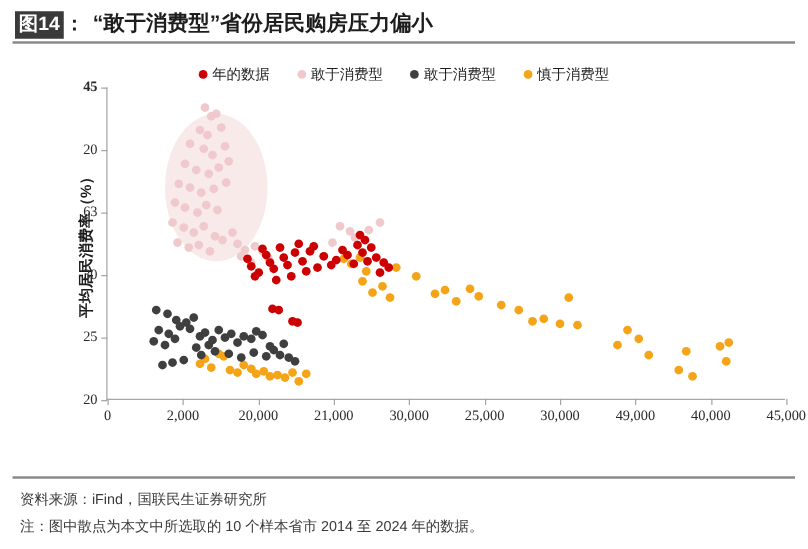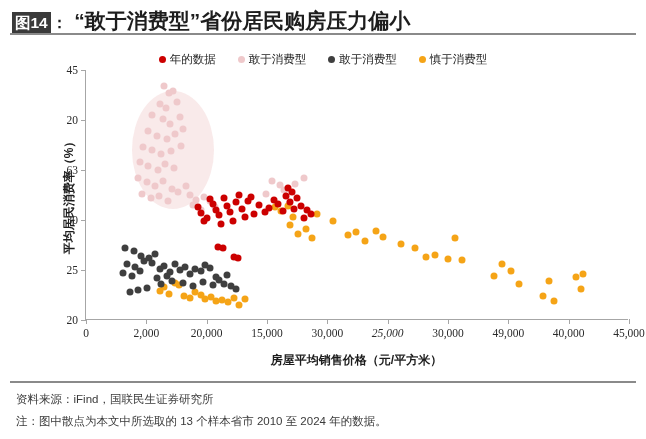--- a/index.html
+++ b/index.html
@@ -41,21 +41,21 @@
     font-family: "Liberation Sans", sans-serif;
     letter-spacing: 0px;
   }
   .fig-colon {
     font-size: 15.5px;
     font-weight: bold;
     color: #1d1d1d;
     margin-left: 1px;
   }
   .title-text {
-    font-size: 21px;
+    font-size: 17px;
     font-weight: bold;
     color: #1d1d1d;
     margin-left: 7px;
   }
   .title-rule {
     position: absolute;
     left: 10px;
     top: 33px;
     width: 626px;
     height: 2px;
@@ -224,47 +224,46 @@
       <span class="legend-label">敢于消费型</span>
     </div>
     <div class="legend-item">
       <span class="legend-dot" style="background: rgb(245, 164, 23);"></span>
       <span class="legend-label">慎于消费型</span>
     </div>
   </div>
 
 <div class="plot-wrap">
   <div class="y-axis-title">平均居民消费率（%）</div>
-  <div class="x-axis-title">房屋平均销售价格（元/平方米）</div>
   <div class="plot-area" id="plot-root">
       <div class="highlight-ellipse" style="background: rgb(248, 230, 230); left: 45.8533px; top: 21px; width: 82.0533px; height: 118px;"></div>
       <div class="ytick" style="top: 250px;"></div>
       <div class="ytick-label" style="top: 250px;">20</div>
       <div class="ytick" style="top: 200px;"></div>
       <div class="ytick-label" style="top: 200px;">25</div>
       <div class="ytick" style="top: 150px;"></div>
       <div class="ytick-label" style="top: 150px;">30</div>
       <div class="ytick" style="top: 100px;"></div>
       <div class="ytick-label" style="top: 100px;">63</div>
       <div class="ytick" style="top: 50px;"></div>
       <div class="ytick-label" style="top: 50px;">20</div>
       <div class="ytick" style="top: 0px;"></div>
-      <div class="ytick-label" style="top: 0px;">45</div>
+      <div class="ytick-label" style="top: 0px; font-weight: bold;">45</div>
       <div class="xtick" style="left: 0px;"></div>
       <div class="xtick-label" style="left: 0px;">0</div>
       <div class="xtick" style="left: 60.3333px;"></div>
       <div class="xtick-label" style="left: 60.3333px;">2,000</div>
       <div class="xtick" style="left: 120.667px;"></div>
       <div class="xtick-label" style="left: 120.667px;">20,000</div>
       <div class="xtick" style="left: 181px;"></div>
-      <div class="xtick-label" style="left: 181px;">15,000</div>
+      <div class="xtick-label" style="left: 181px;">21,000</div>
       <div class="xtick" style="left: 241.333px;"></div>
       <div class="xtick-label" style="left: 241.333px;">30,000</div>
       <div class="xtick" style="left: 301.667px;"></div>
-      <div class="xtick-label" style="left: 301.667px; font-style: italic;">25,000</div>
+      <div class="xtick-label" style="left: 301.667px;">25,000</div>
       <div class="xtick" style="left: 362px;"></div>
       <div class="xtick-label" style="left: 362px;">30,000</div>
       <div class="xtick" style="left: 422.333px;"></div>
       <div class="xtick-label" style="left: 422.333px;">49,000</div>
       <div class="xtick" style="left: 482.667px;"></div>
       <div class="xtick-label" style="left: 482.667px;">40,000</div>
       <div class="xtick" style="left: 543px;"></div>
       <div class="xtick-label" style="left: 543px;">45,000</div>
       <div class="dot" title="敢于消费型 (6450, 43.4)" style="left: 77.83px; top: 16px; width: 7px; height: 7px; background: rgb(239, 201, 203);"></div>
       <div class="dot" title="敢于消费型 (6900, 42.7)" style="left: 83.26px; top: 23px; width: 7px; height: 7px; background: rgb(239, 201, 203);"></div>
@@ -443,13 +442,13 @@
       <div class="dot" title="乐于消费型 (17050, 32.8)" style="left: 205.737px; top: 122px; width: 7px; height: 7px; background: rgb(204, 0, 0);"></div>
       <div class="dot" title="乐于消费型 (18350, 31)" style="left: 221.423px; top: 140px; width: 7px; height: 7px; background: rgb(204, 0, 0);"></div>
       <div class="dot" title="乐于消费型 (18650, 30.6)" style="left: 225.043px; top: 144px; width: 7px; height: 7px; background: rgb(204, 0, 0);"></div>
       <div class="dot" title="乐于消费型 (12300, 26.3)" style="left: 148.42px; top: 187px; width: 7px; height: 7px; background: rgb(204, 0, 0);"></div>
       <div class="dot" title="乐于消费型 (12600, 26.2)" style="left: 152.04px; top: 188px; width: 7px; height: 7px; background: rgb(204, 0, 0);"></div>
     </div>
 </div>
 
 <div class="footer-rule"></div>
 <div class="footer-line l1">资料来源：iFind，国联民生证券研究所</div>
-<div class="footer-line l2">注：图中散点为本文中所选取的 13 个样本省市 2010 至 2024 年的数据。</div>
+<div class="footer-line l2">注：图中散点为本文中所选取的 10 个样本省市 2014 至 2024 年的数据。</div>
 
 </body></html>

